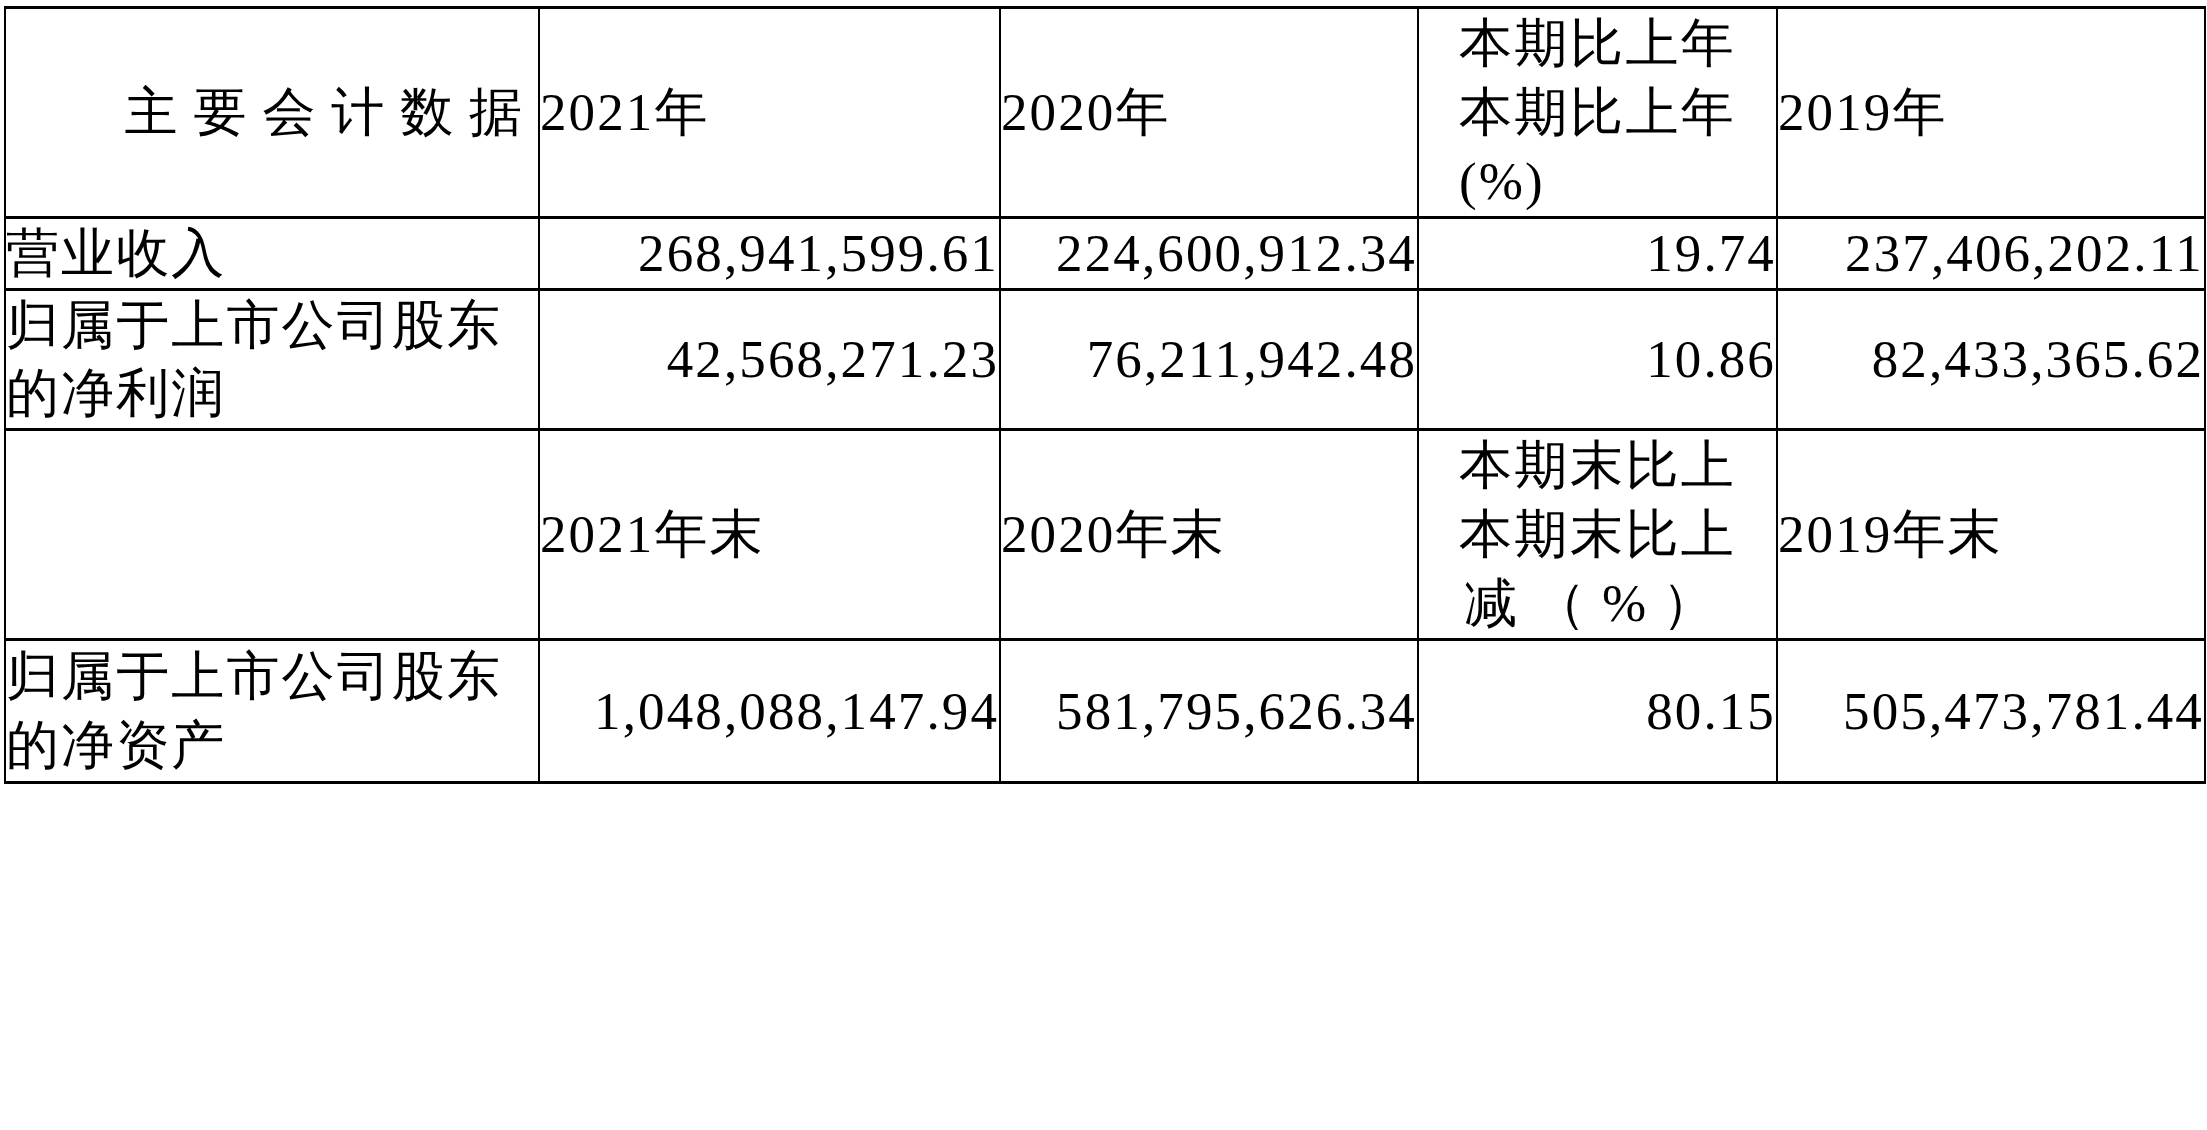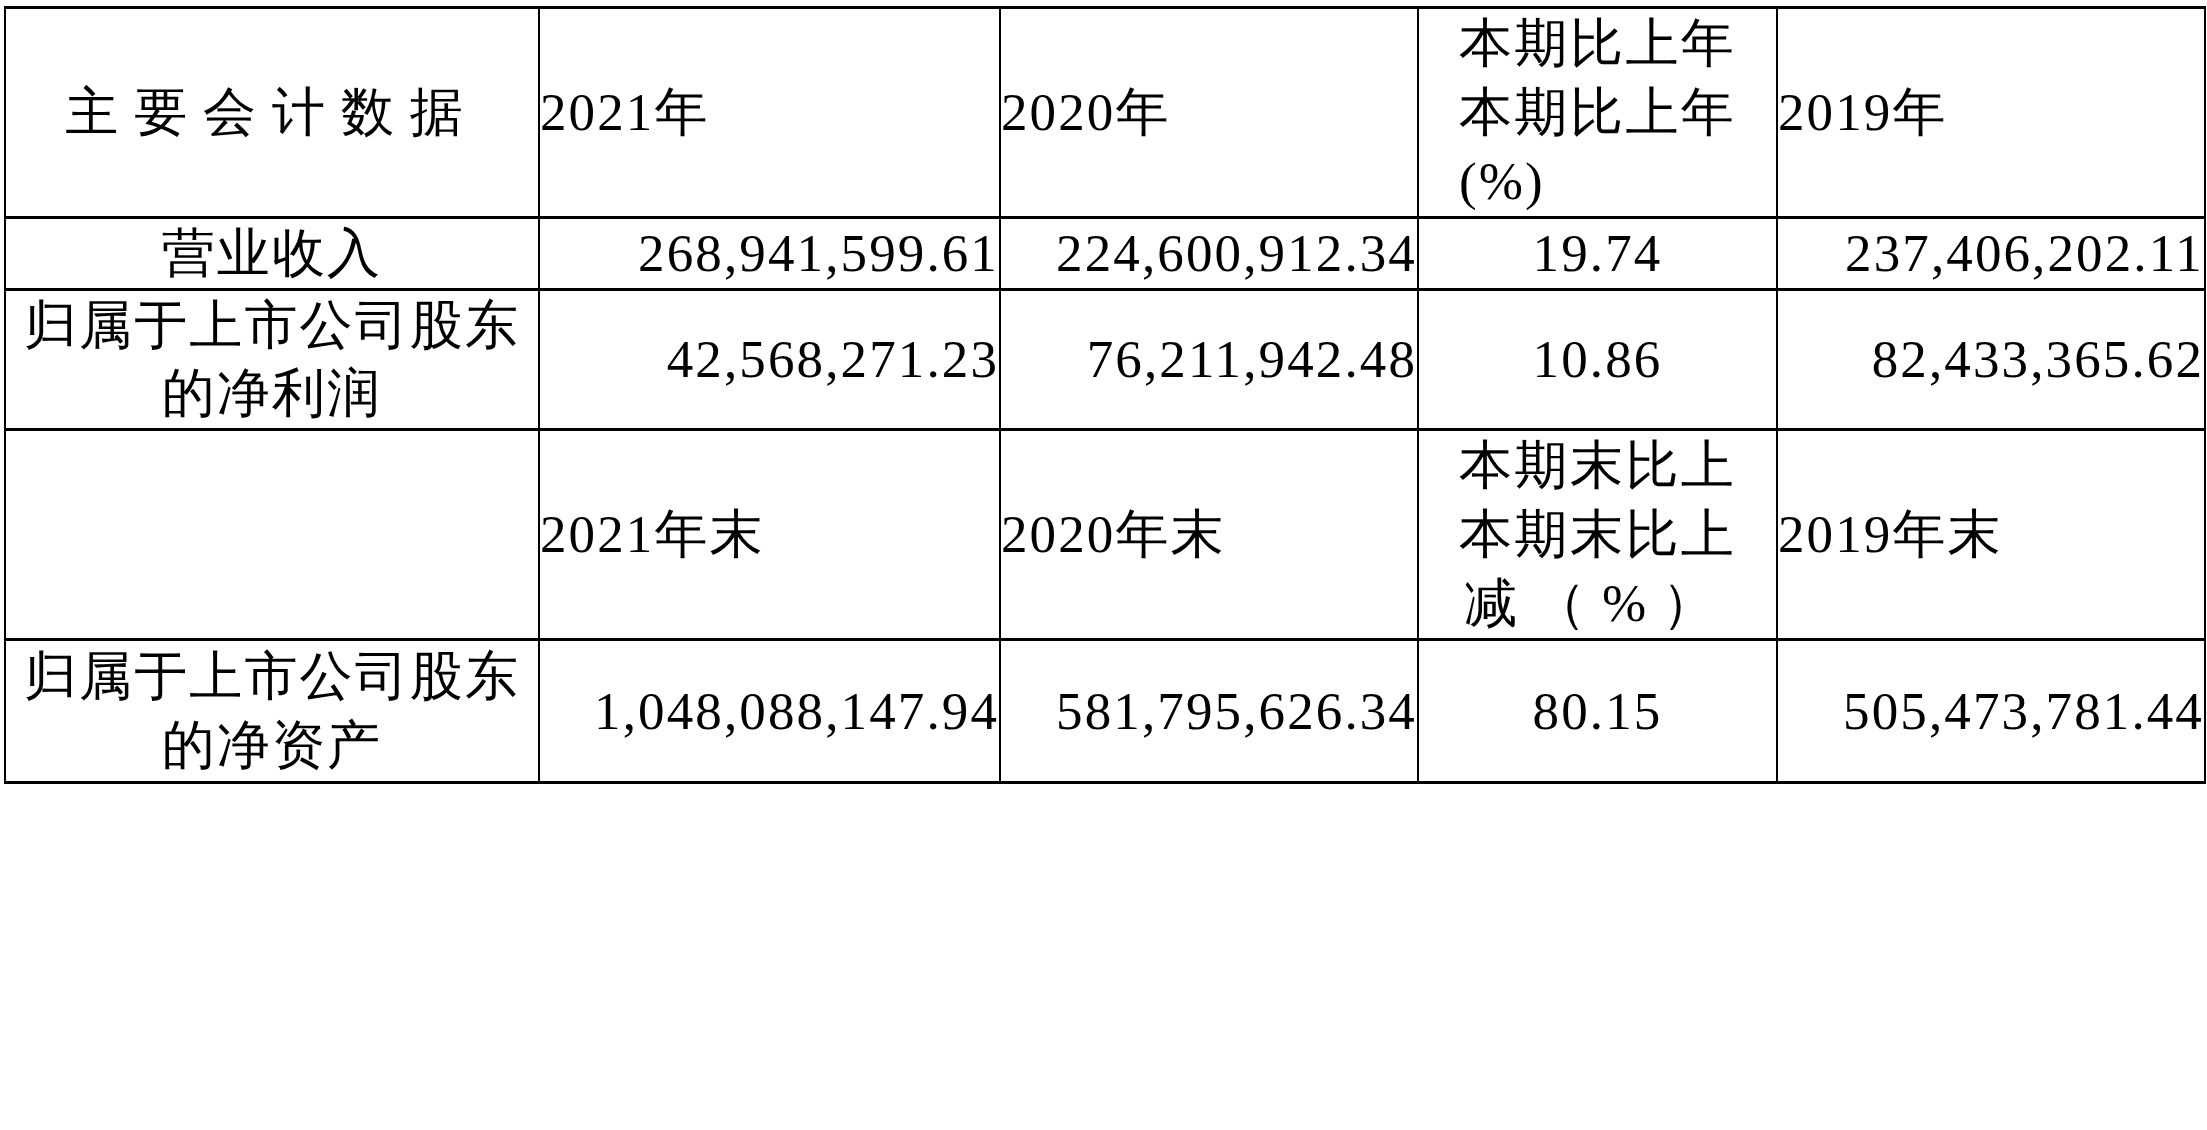--- a/index.html
+++ b/index.html
@@ -27,36 +27,36 @@
   }
   table.fin-table td {
     border: 2px solid #000000;
     border-top-width: 3px;
     border-bottom-width: 3px;
     vertical-align: middle;
     padding: 0;
     overflow: hidden;
   }
   .cell-label {
-    text-align: center;
+    text-align: left;
     padding: 4px 8px 4px 16px;
   }
   .cell-num {
     text-align: right;
     padding-right: 14px;
     margin-top: 24px;
   }
   .cell-pct {
-    text-align: center;
+    text-align: right;
     padding-right: 22px;
   }
   .cell-center {
   }
   .head-metric {
-    text-align: center;
+    text-align: right;
     letter-spacing: 0.30em;
   }
   .jwrap {
     padding: 0 40px;
   }
   .jline {
     text-align: justify;
     text-align-last: justify;
   }
   .jline-center {

